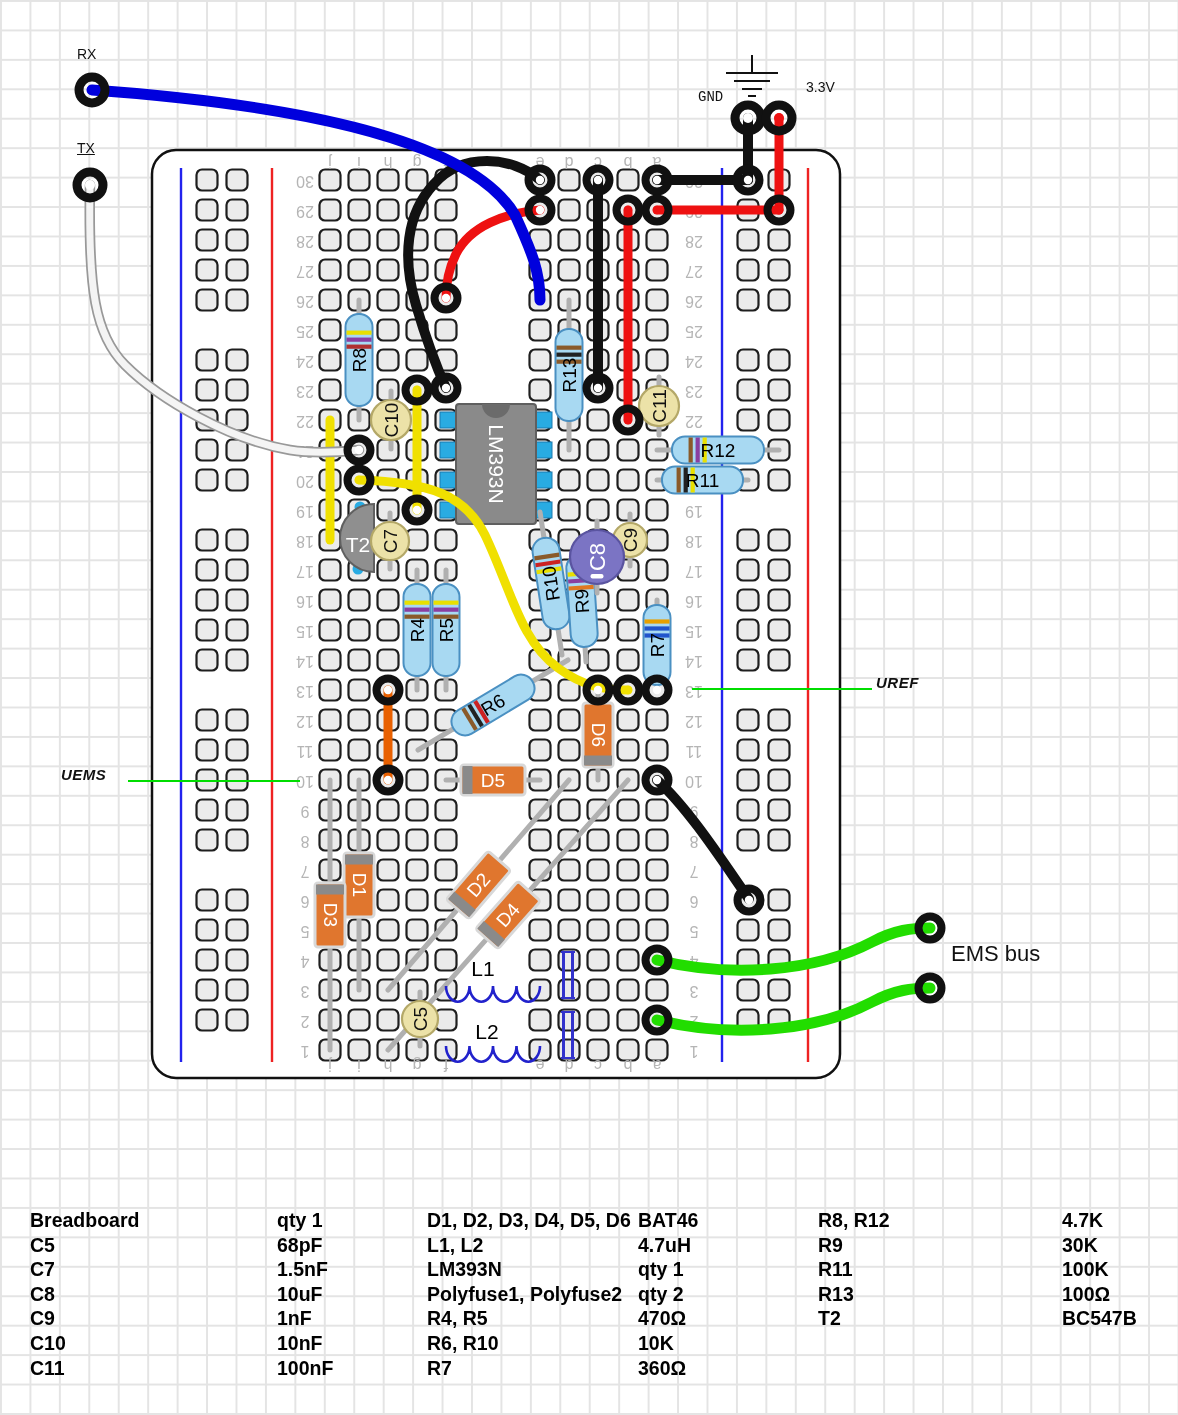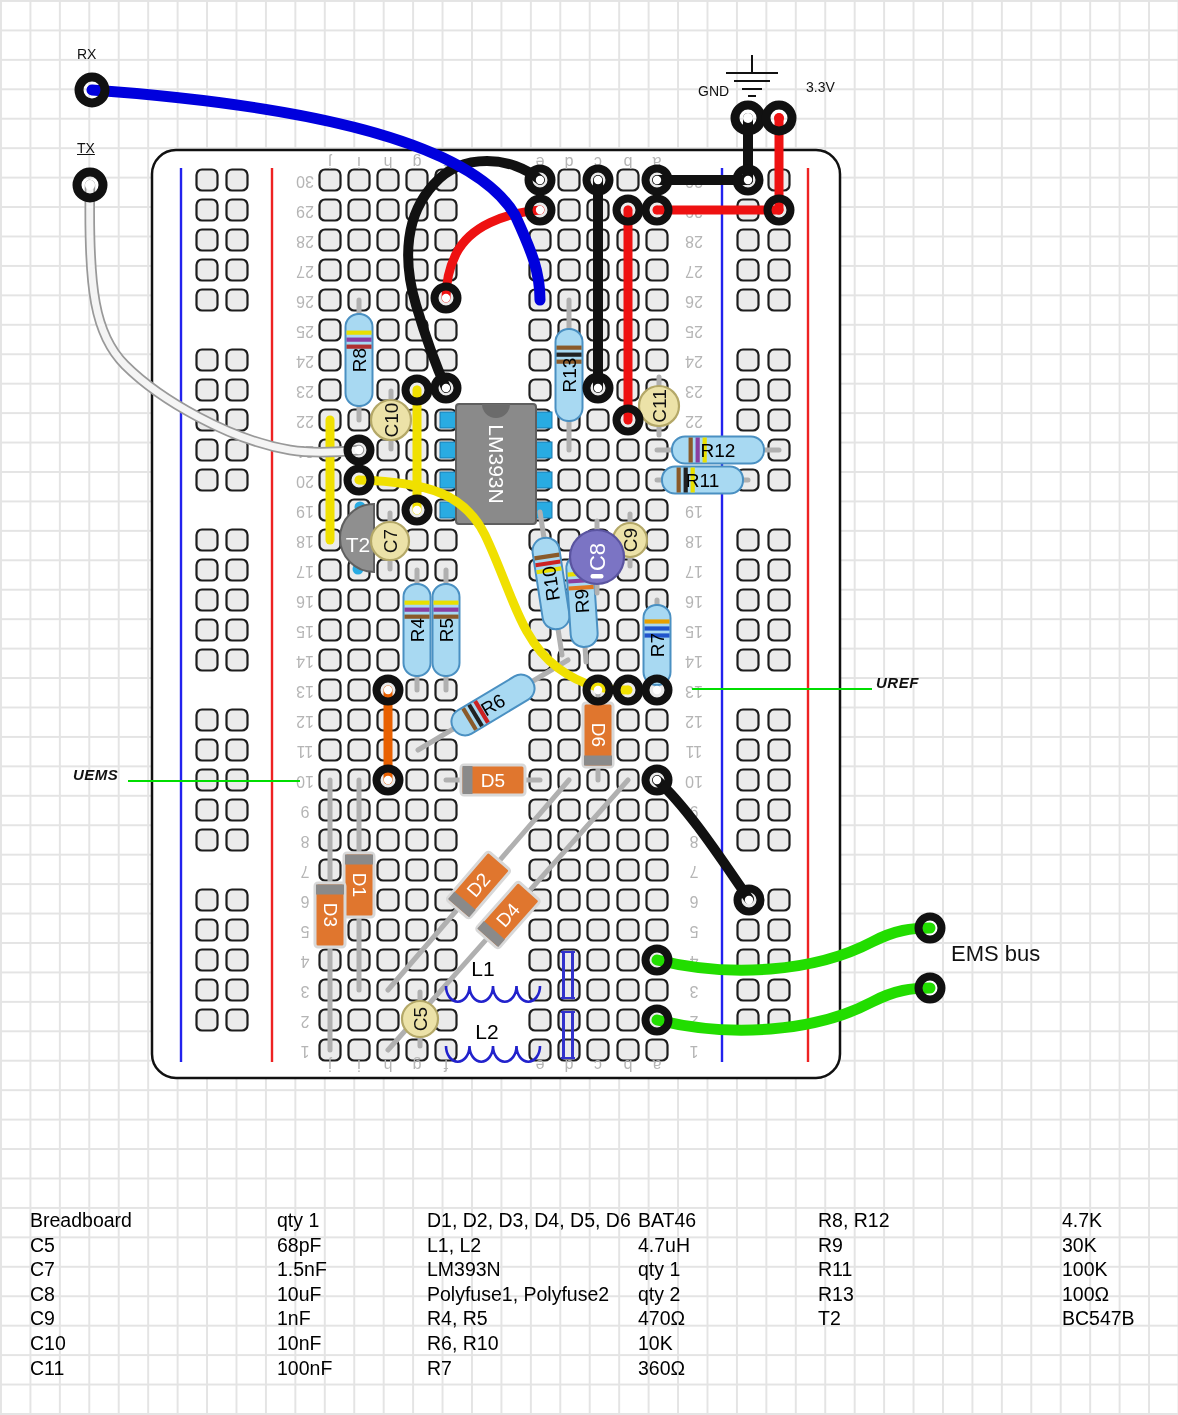--- a/index.html
+++ b/index.html
@@ -10,27 +10,27 @@
     background-image:
       linear-gradient(#e4e4e4 1.5px, transparent 1.5px),
       linear-gradient(90deg, #e4e4e4 1.5px, transparent 1.5px);
     background-size:29.45px 29.45px;
   }
   svg{position:absolute;left:0;top:0;}
   .plabel{position:absolute;color:#111;font-size:14px;white-space:nowrap;}
   .plabel.bold-it{font-weight:bold;font-style:italic;font-size:15px;letter-spacing:.5px;}
   .lbl-rx{left:77px;top:46px;}
   .lbl-tx{left:77px;top:140px;text-decoration:underline;}
-  .lbl-gnd{left:698px;top:83px;}
+  .lbl-gnd{left:698px;top:89px;font-family:Liberation Mono, monospace;}
   .lbl-v33{left:790px;top:79px;margin-left:16px;}
   .lbl-ems{left:951px;top:941px;font-size:22px;}
   .lbl-uref{left:876px;top:674px;}
-  .lbl-uems{left:61px;top:766px;padding-left:12px;}
+  .lbl-uems{left:61px;top:766px;}
   .legend{position:absolute;top:1208px;left:0;width:1178px;font-size:19.5px;color:#000;}
-  .lcol{position:absolute;top:0;}
+  .lcol{position:absolute;top:0;font-weight:bold;}
   .lline{line-height:24.6px;white-space:nowrap;}
 </style>
 </head>
 <body>
 <div class="canvas">
 
 <svg id="board-svg" width="1178" height="1415" viewBox="0 0 1178 1415">
       <rect x="152" y="150" width="688" height="928" rx="24" fill="#ffffff" stroke="#111111" stroke-width="2.5"></rect>
       <line x1="181" y1="168" x2="181" y2="1062" stroke="#2222ee" stroke-width="2.4"></line>
       <line x1="272" y1="168" x2="272" y2="1062" stroke="#ee2222" stroke-width="2.4"></line>

